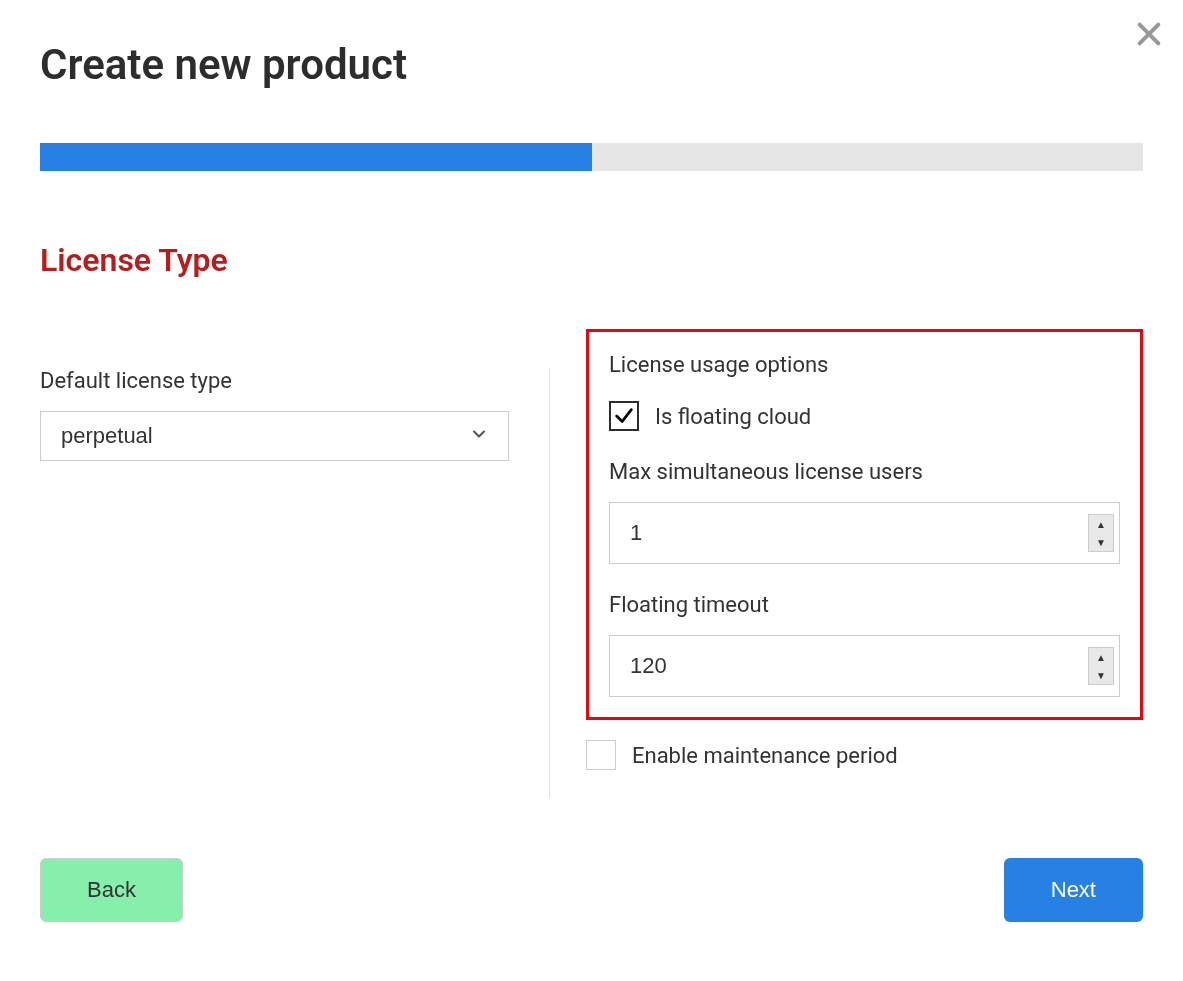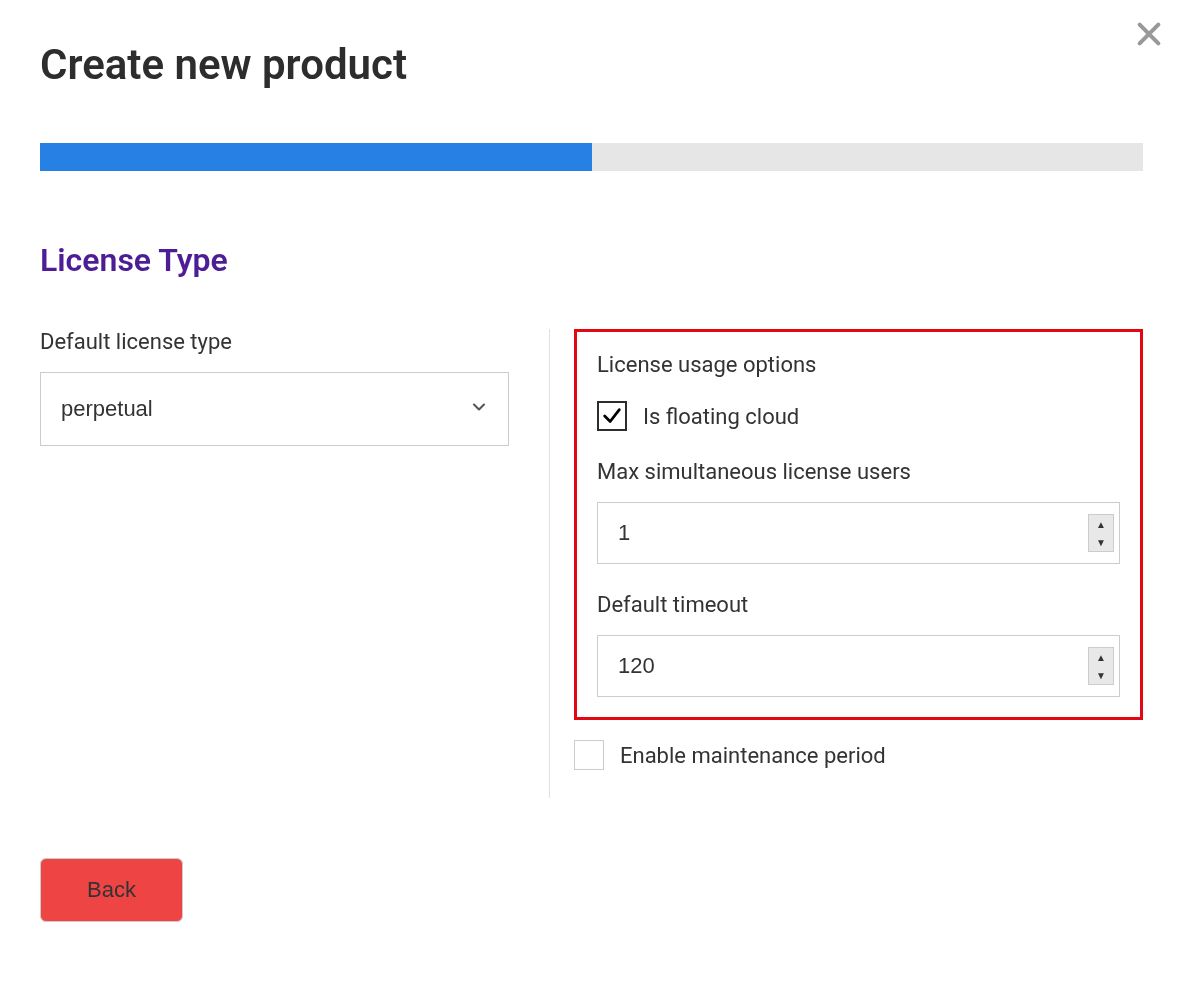--- a/index.html
+++ b/index.html
@@ -46,26 +46,27 @@
       margin-bottom: 70px;
     }
     .progress-fill {
       height: 100%;
       background: #2780e3;
       width: 50%;
     }
     .section-title {
       font-size: 32px;
       font-weight: 600;
-      color: #4c1d95;
+      color: #b91c1c;
       margin-bottom: 50px;
     }
     .two-col {
       display: flex;
-      gap: 24px;
+      gap: 36px;
+      align-items: flex-end;
     }
     .left-col {
       width: 510px;
       border-right: 1px solid #e0e0e0;
       padding-right: 40px;
       min-height: 430px;
     }
     .right-col {
       flex: 1;
     }
@@ -74,21 +75,21 @@
       color: #333;
       margin-bottom: 18px;
       display: block;
     }
     .select-wrapper {
       position: relative;
       width: 100%;
     }
     .select-field {
       width: 100%;
-      height: 74px;
+      height: 50px;
       border: 1px solid #ccc;
       background: #fff;
       font-size: 22px;
       padding: 0 20px;
       color: #333;
       appearance: none;
       cursor: pointer;
     }
     .select-chevron {
       position: absolute;
@@ -186,21 +187,21 @@
     }
     .btn {
       height: 64px;
       padding: 0 46px;
       font-size: 22px;
       border-radius: 6px;
       cursor: pointer;
       border: 1px solid transparent;
     }
     .btn-secondary {
-      background: #ef4444;
+      background: #86efac;
       border: 1px solid #ccc;
       color: #333;
     }
     .btn-primary {
       background: #2780e3;
       color: #fff;
     }
   </style>
 </head>
 <body>
@@ -255,21 +256,21 @@
           <div class="number-field-wrap">
             <input type="text" class="number-field" value="1" style="">
             <div class="spinner">
               <div class="arrow">▲</div>
               <div class="arrow">▼</div>
             </div>
           </div>
         </div>
 
         <div class="field-group">
-          <label class="field-label">Default timeout</label>
+          <label class="field-label">Floating timeout</label>
           <div class="number-field-wrap">
             <input type="text" class="number-field" value="120" style="">
             <div class="spinner">
               <div class="arrow">▲</div>
               <div class="arrow">▼</div>
             </div>
           </div>
         </div>
 
       </div>
@@ -277,15 +278,16 @@
       <div class="checkbox-row outside">
         <div class="checkbox unchecked"></div>
         <span class="checkbox-label">Enable maintenance period</span>
       </div>
 
     </div>
   </div>
 
   <div class="footer">
     <button class="btn btn-secondary">Back</button>
+    <button class="btn btn-primary">Next</button>
   </div>
 
 </div>
 
 </body></html>

